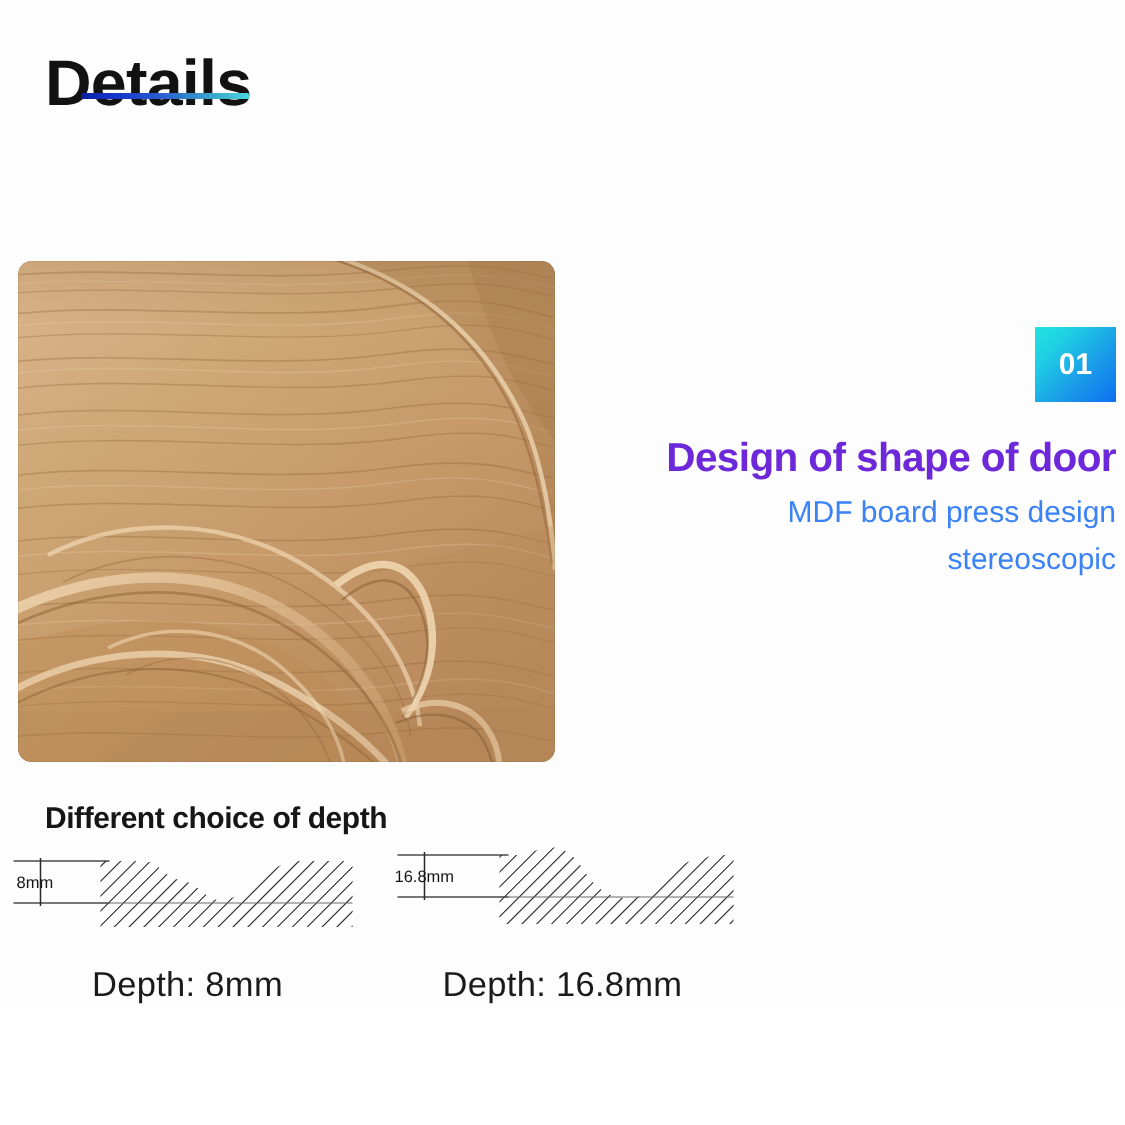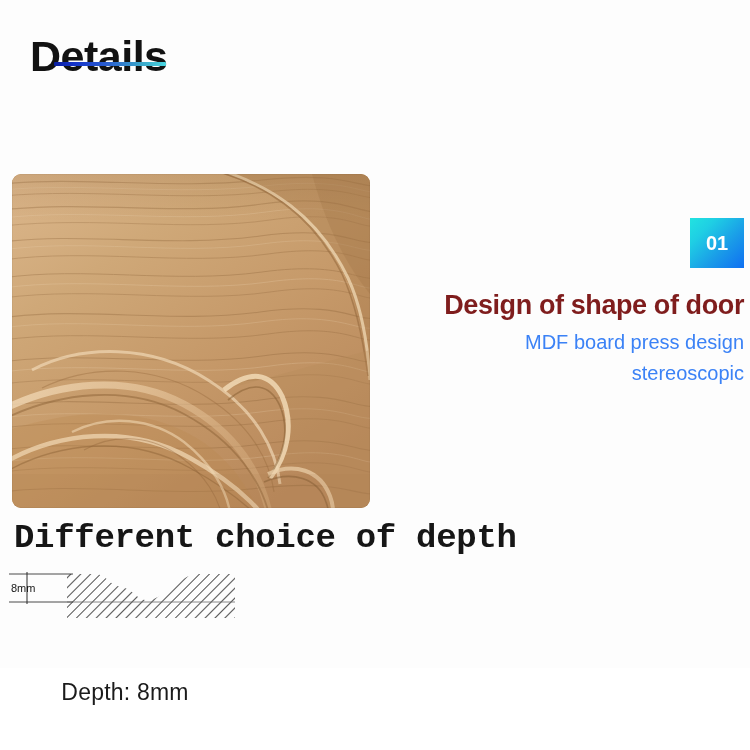--- a/index.html
+++ b/index.html
@@ -82,61 +82,60 @@
     font-size: 20px;
     line-height: 50px;
     text-align: center;
     letter-spacing: 0px;
   }
   .feature-title {
     margin: 22px 0 0 0;
     font-family: "Liberation Sans", sans-serif;
     font-weight: bold;
     font-size: 27px;
-    color: #7f1d1d;
+    color: #6d28d9;
     letter-spacing: -0.4px;
     line-height: 1.15;
     white-space: nowrap;
   }
   .feature-desc {
     margin: 6px 0 0 0;
     font-family: "Liberation Sans", sans-serif;
     font-weight: normal;
     font-size: 20px;
     color: #3b82f6;
     line-height: 1.55;
   }
   .feature-desc span { display: block; }
 
   
   .depth-heading {
     position: absolute;
     left: 14px;
     top: 519px;
-    font-family: Liberation Mono, monospace;
+    font-family: Liberation Sans, sans-serif;
     font-weight: bold;
-    font-size: 34px;
+    font-size: 20px;
     color: #161616;
     letter-spacing: -0.3px;
-    margin: 0;
+    margin: 16px;
   }
   .depth-row {
     position: absolute;
     left: 0;
     top: 562px;
     width: 750px;
     display: flex;
     justify-content: flex-start;
   }
   .depth-item {
     width: 250px;
     display: flex;
     flex-direction: column;
     align-items: center;
-    gap: 36px;
   }
   .depth-drawing {
     width: 245px;
     height: 70px;
   }
   .depth-drawing svg { display: block; width: 100%; height: 100%; }
   .depth-caption {
     margin-top: 11px;
     font-family: "Liberation Sans", sans-serif;
     font-size: 23px;
@@ -295,15 +294,44 @@
                    L64 56 Z" fill="url(#hatch8)" stroke="none"></path>
           <use href="#p8" fill="none" stroke="#111111" stroke-width="1.6"></use>
 
           <line x1="64" y1="40" x2="232" y2="40" stroke="#6a6a6a" stroke-width="0.8"></line>
         </svg>
       </div>
       <div class="depth-caption">Depth: 8mm</div>
     </div>
 
 
+    <div class="depth-item">
+      <div class="depth-drawing">
+        <svg viewBox="0 0 245 70" preserveAspectRatio="xMidYMid meet">
+          <defs>
+            <pattern id="hatch168" width="7" height="7" patternTransform="rotate(45)" patternUnits="userSpaceOnUse">
+              <line x1="0" y1="0" x2="0" y2="7" stroke="#1b1b1b" stroke-width="0.9"></line>
+            </pattern>
+          </defs>
+          <line x1="12" y1="8" x2="86" y2="8" stroke="#4a4a4a" stroke-width="1"></line>
+          <line x1="12" y1="36" x2="86" y2="36" stroke="#4a4a4a" stroke-width="1"></line>
+          <line x1="30" y1="6" x2="30" y2="38" stroke="#2a2a2a" stroke-width="1"></line>
+          <text x="10" y="26" font-family="'Liberation Sans', sans-serif" font-size="11" fill="#161616">16.8mm</text>
+          <path id="p168" d="M80 8
+                   L94 8
+                   C 100 8, 104 4, 112 3
+                   C 122 2, 130 8, 136 18
+                   C 144 30, 152 36, 164 37
+                   C 176 37, 186 30, 196 20
+                   C 202 14, 208 10, 214 12
+                   C 218 9, 222 8, 226 8
+                   L236 8
+                   L236 54
+                   L80 54 Z" fill="url(#hatch168)" stroke="none"></path>
+          <use href="#p168" fill="none" stroke="#111111" stroke-width="1.6"></use>
+          <line x1="80" y1="36" x2="236" y2="36" stroke="#6a6a6a" stroke-width="0.8"></line>
+        </svg>
+      </div>
+      <div class="depth-caption">Depth: 16.8mm</div>
+    </div>
 
   </div>
 </div>
 
 </body></html>

